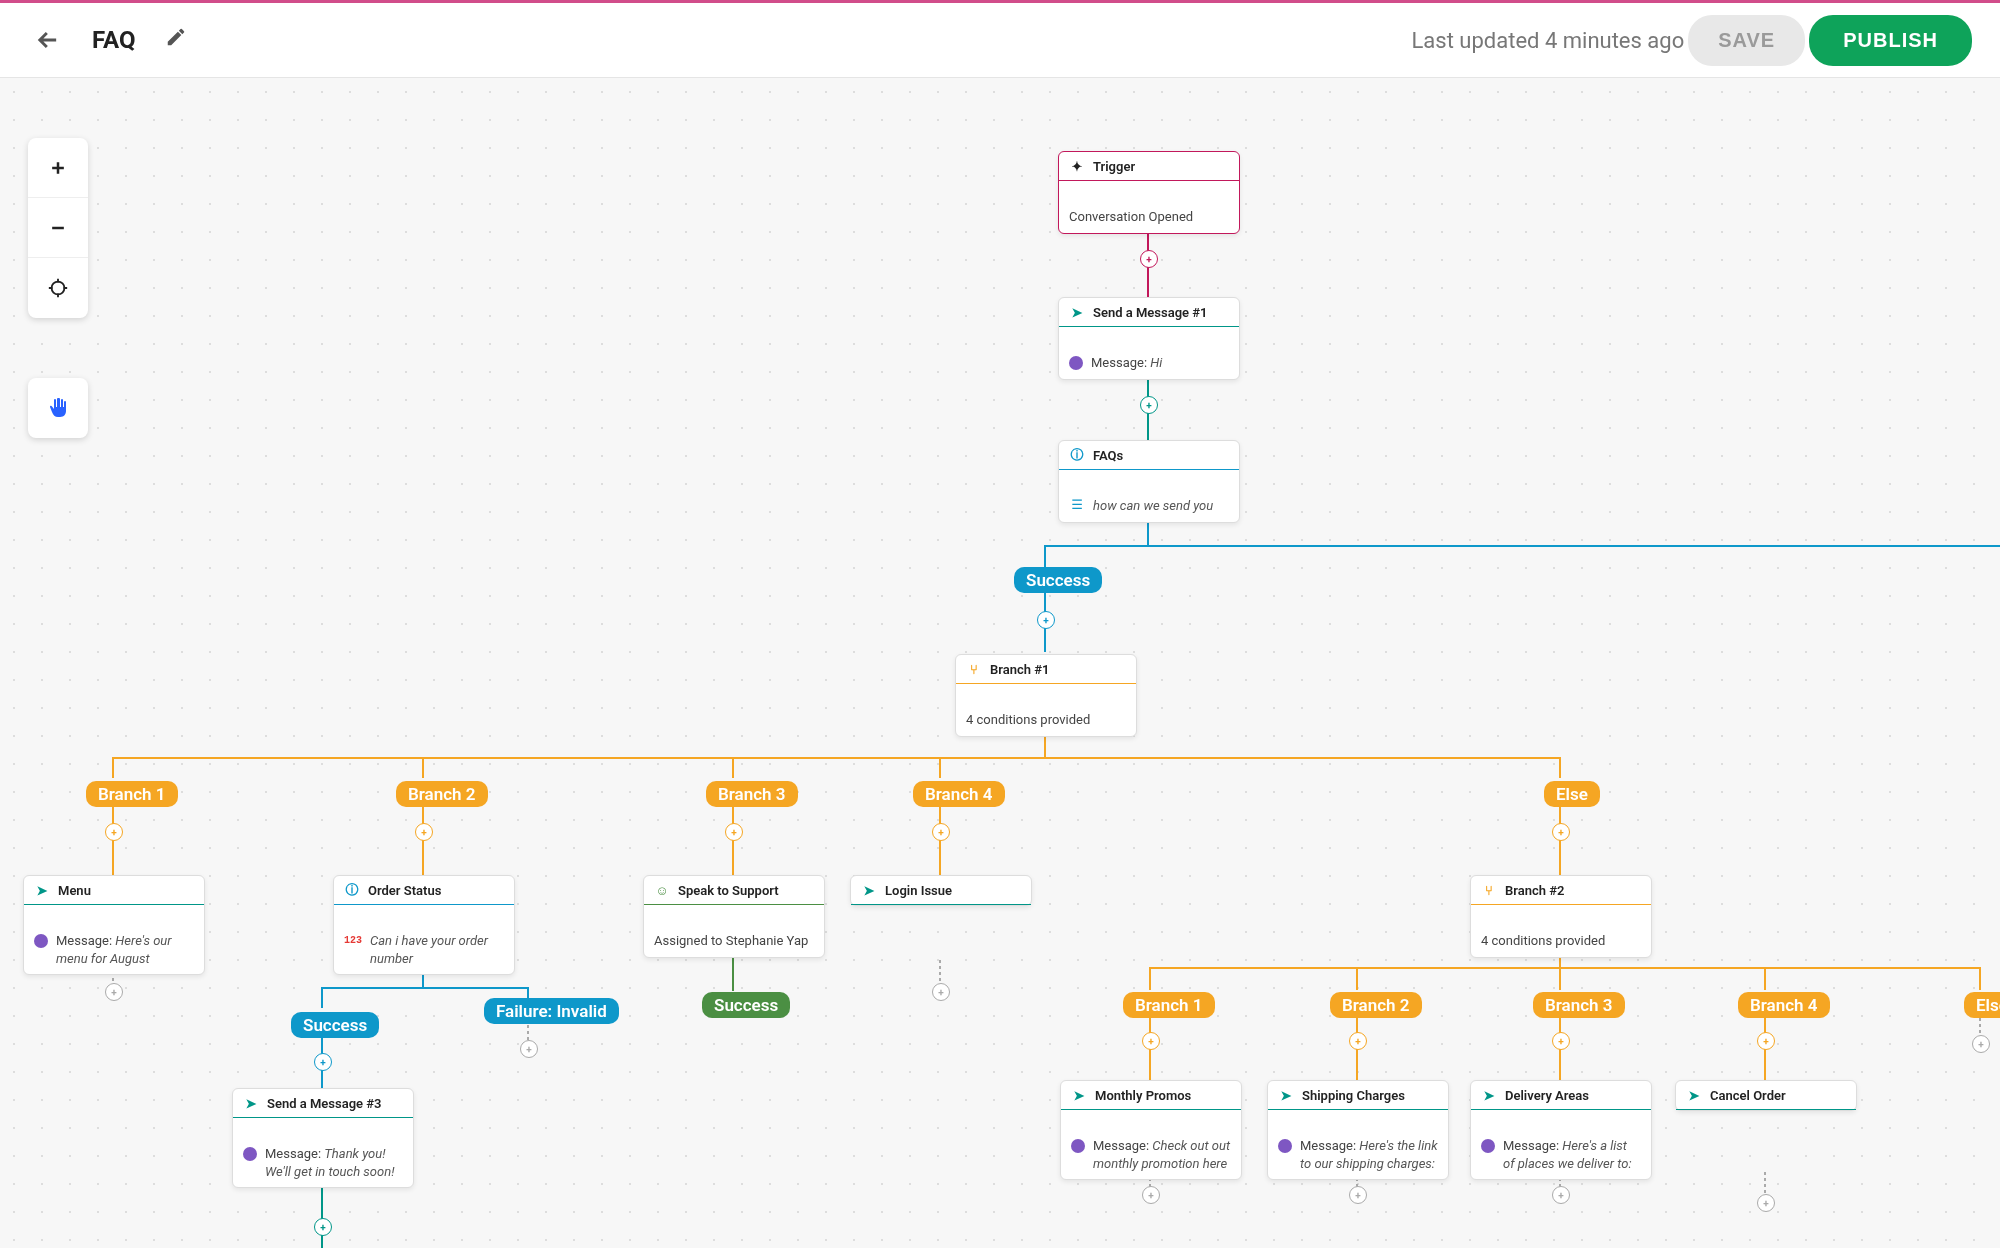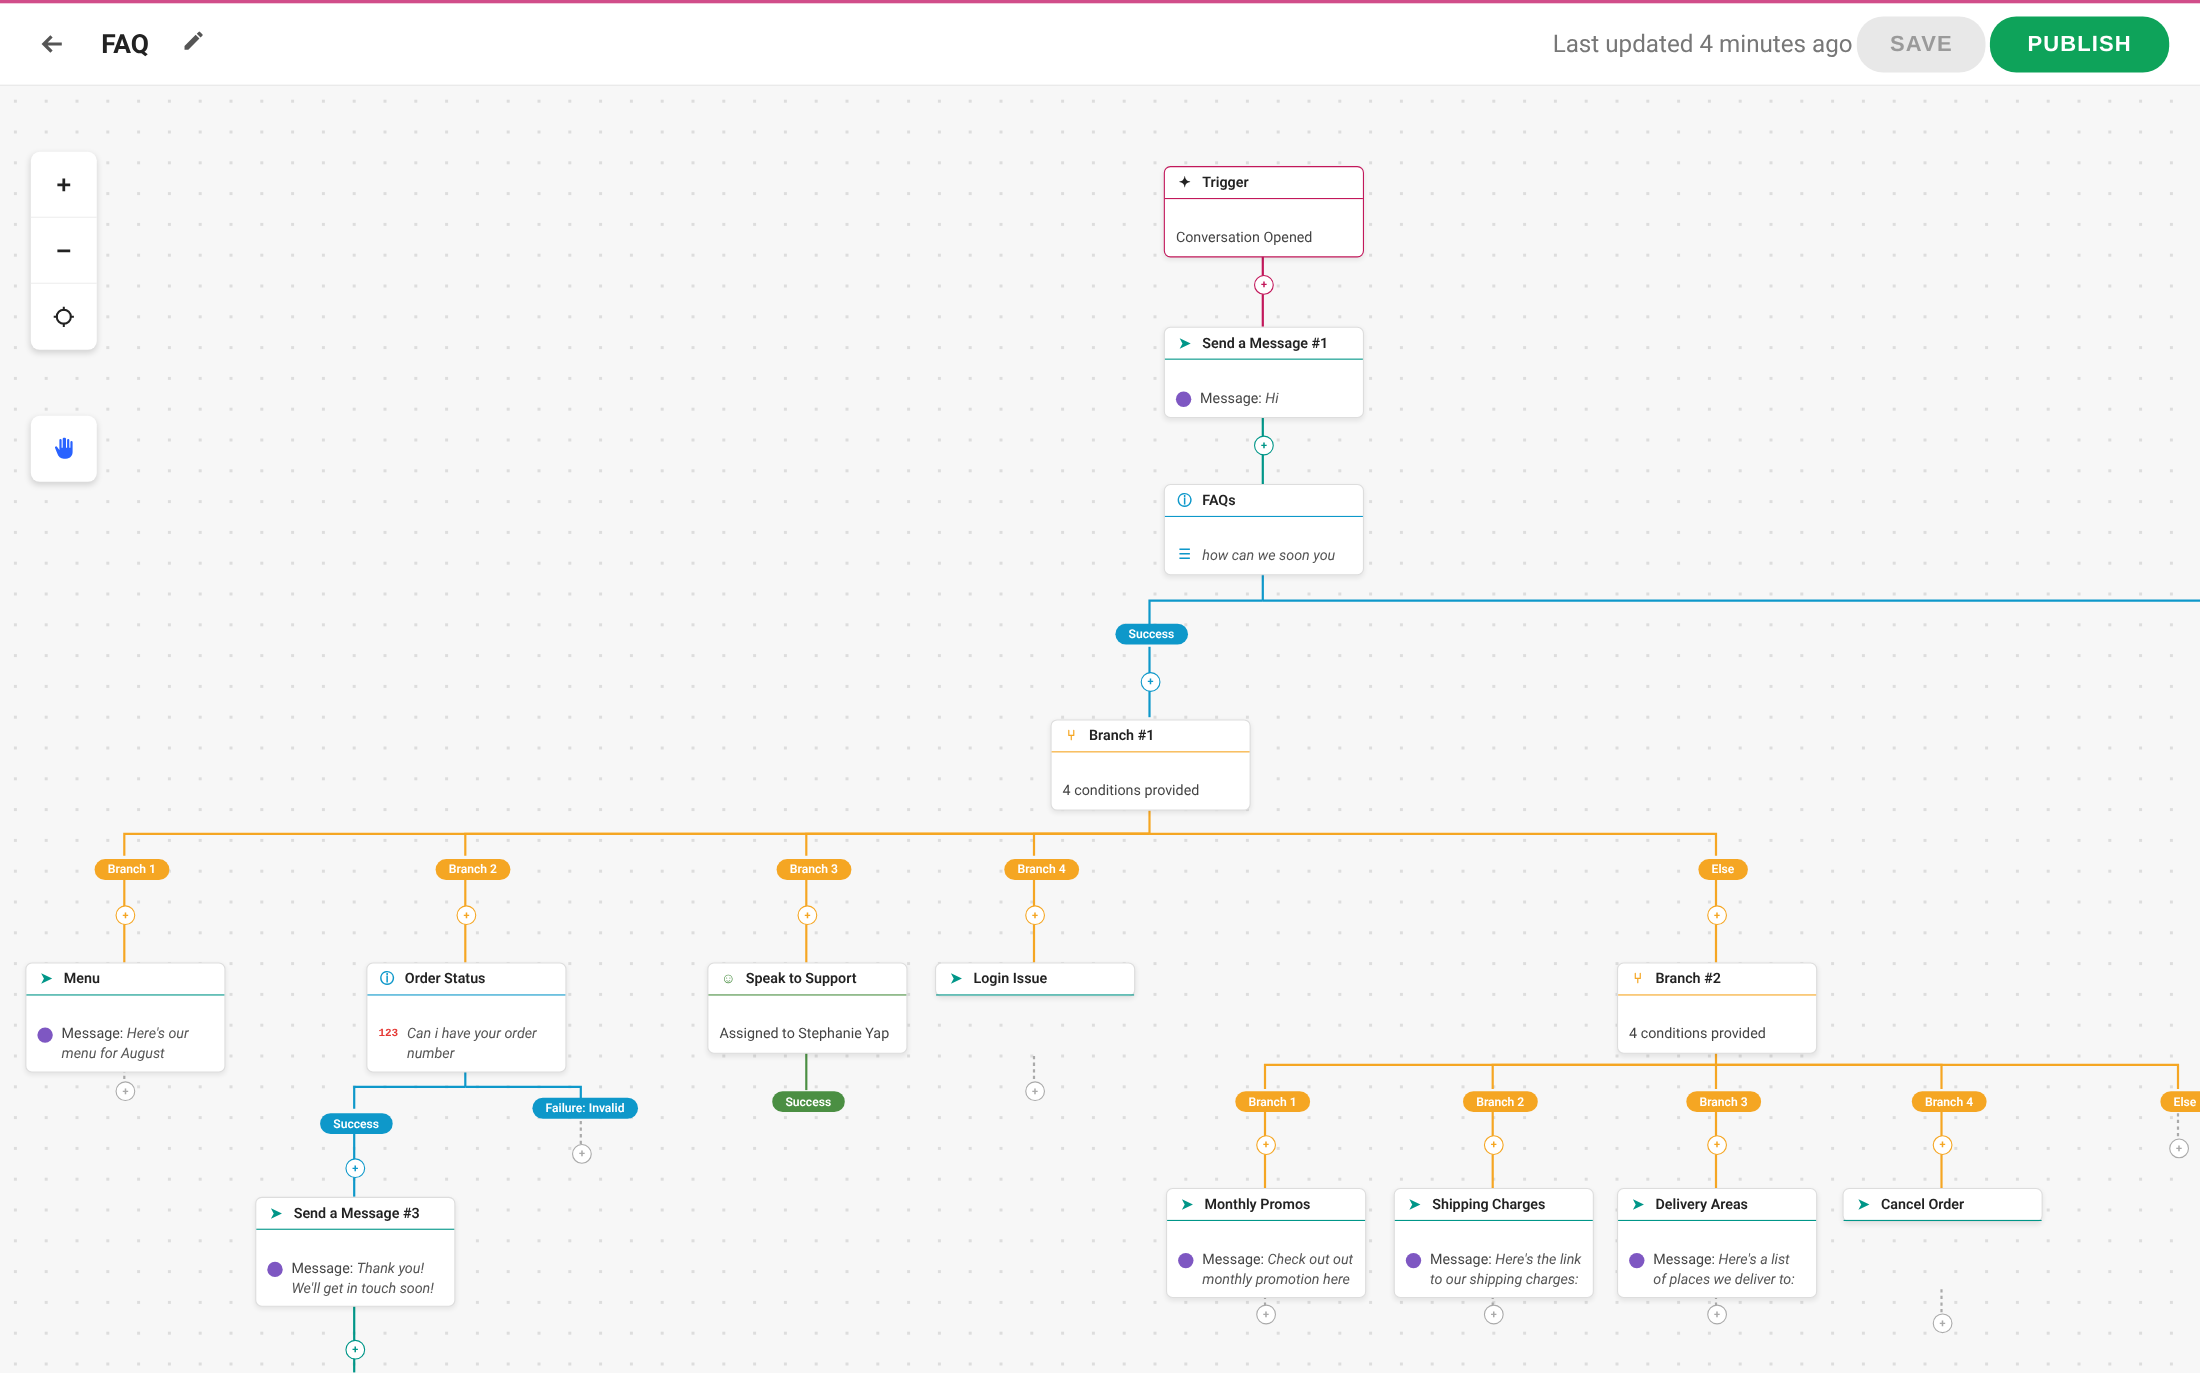--- a/index.html
+++ b/index.html
@@ -17,21 +17,21 @@
 .tool-group.one{top:60px;}
 .tool-group.two{top:300px;}
 .tool-btn{width:60px;height:60px;border:none;background:none;cursor:pointer;display:flex;align-items:center;justify-content:center;color:#222;font-size:26px;border-bottom:1px solid #eee;}
 .tool-btn:last-child{border-bottom:none;}
 svg.conn{position:absolute;top:0;left:0;pointer-events:none;}
 .node{position:absolute;background:#fff;border:1px solid #ddd;border-radius:6px;box-shadow:0 2px 5px rgba(0,0,0,0.08);width:180px;font-size:13px;}
 .node .nh{display:flex;align-items:center;gap:8px;padding:6px 10px;border-bottom:1px solid transparent;font-weight:600;color:#222;}
 .node .nb{padding:7px 10px;color:#444;line-height:1.35;display:flex;align-items:flex-start;gap:8px;margin-top:20px;}
 .node .nb .em{font-style:italic;color:#555;}
 .ic{width:16px;height:16px;flex-shrink:0;display:inline-flex;align-items:center;justify-content:center;}
-.pill{position:absolute;padding:3px 12px;border-radius:10px;font-size:11px;font-weight:600;color:#fff;}
+.pill{position:absolute;padding:3px 12px;border-radius:10px;font-size:17px;font-weight:600;color:#fff;}
 .pill.blue{background:#0e98ca;}
 .pill.green{background:#4b8f43;}
 .pill.orange{background:#f5a623;color:#fff;}
 .add-circle{position:absolute;width:16px;height:16px;border:1px solid;border-radius:50%;background:#fff;display:flex;align-items:center;justify-content:center;font-size:10px;font-weight:700;cursor:pointer;}
 .add-circle.gray{border-color:#aaa;color:#aaa;}
 .add-circle.orange{border-color:#f5a623;color:#f5a623;}
 .add-circle.blue{border-color:#0e98ca;color:#0e98ca;}
 .add-circle.pink{border-color:#c2185b;color:#c2185b;}
 .add-circle.teal{border-color:#009688;color:#009688;}
 .n-trigger{border-color:#c2185b;}
@@ -170,21 +170,21 @@
       </div>
   </div>
 
   <div class="node n-faq" style="left:1058px;top:362px;">
     <div class="nh">
         <span class="ic" style="color:#0e98ca;">ⓘ</span>
         <span>FAQs</span>
       </div>
     <div class="nb">
         <span class="ic" style="color:#0e98ca;">☰</span>
-        <span class="em">how can we soon you</span>
+        <span class="em">how can we send you</span>
       </div>
   </div>
 
   <div class="node n-branch" style="left:955px;top:576px;">
     <div class="nh">
         <span class="ic" style="color:#f5a623;">⑂</span>
         <span>Branch #1</span>
       </div>
     <div class="nb">
         <span>4 conditions provided</span>

